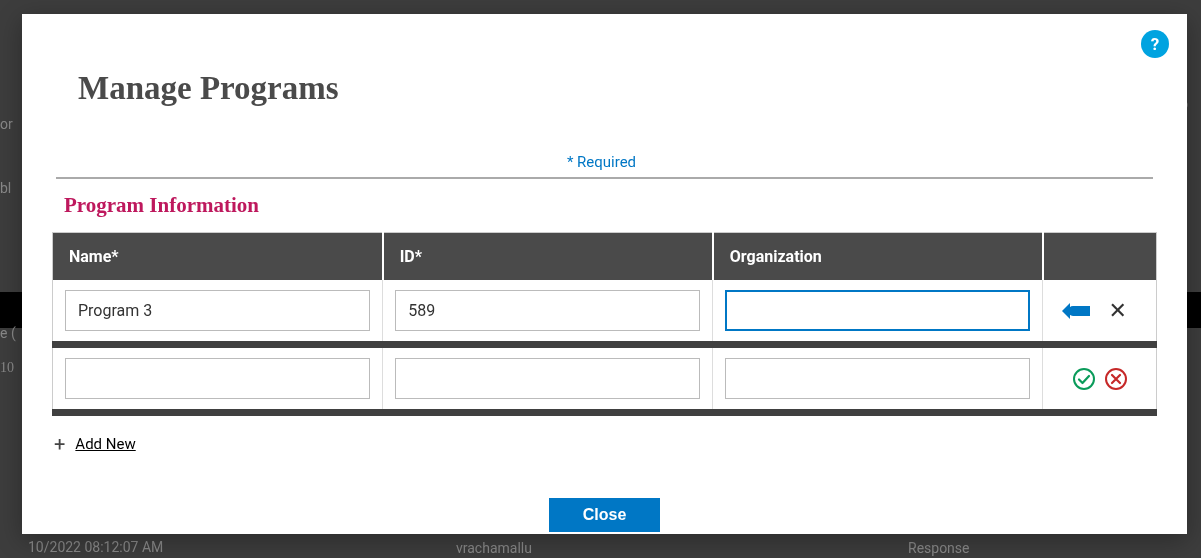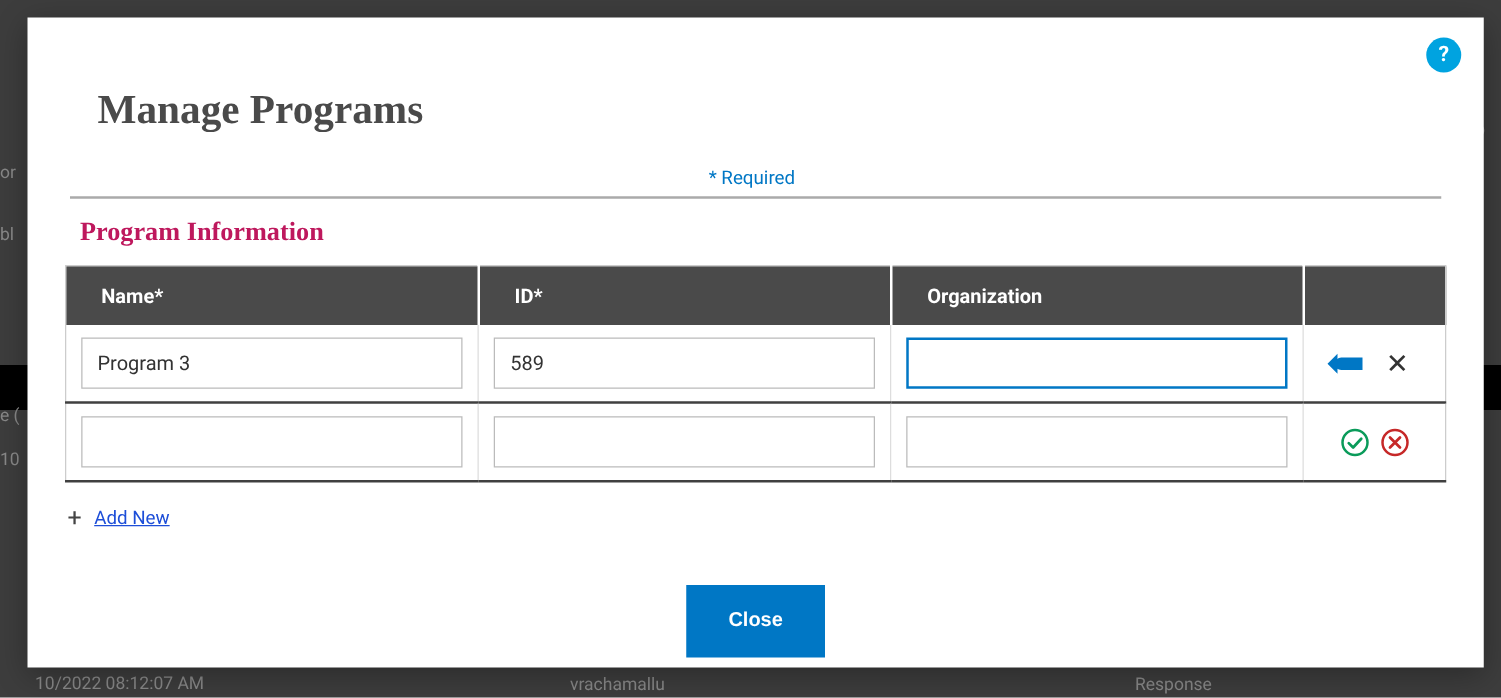--- a/index.html
+++ b/index.html
@@ -16,23 +16,23 @@
       position: relative;
     }
     .backdrop-text {
       position: absolute;
       color: #888;
       font-size: 14px;
       z-index: 0;
     }
     .backdrop-text.top-right { top: 96px; right: 13px; }
     .backdrop-text.left-bl { top: 180px; left: 0px; }
-    .backdrop-text.left-or { top: 130px; left: 0px; }
+    .backdrop-text.left-or { top: 116px; left: 0px; }
     .backdrop-text.left-eq { top: 325px; left: 0px; }
-    .backdrop-text.left-10 { top: 360px; left: 0px; }
+    .backdrop-text.left-10 { top: 360px; left: 0px; font-family: Liberation Serif, serif; }
     .backdrop-text.bottom-date { bottom: 3px; left: 28px; }
     .backdrop-text.bottom-user { bottom: 2px; left: 456px; }
     .backdrop-text.bottom-resp { bottom: 2px; left: 908px; }
     .backdrop-bar {
       position: absolute;
       background: #000;
       height: 36px;
       width: 100%;
       top: 292px;
       z-index: 0;
@@ -63,21 +63,21 @@
       justify-content: center;
       font-size: 17px;
       cursor: pointer;
     }
     .modal-title {
       font-family: Georgia, "Times New Roman", serif;
       font-size: 33px;
       font-weight: 700;
       color: #4a4a4a;
       margin-top: 36px;
-      margin-bottom: 26px;
+      margin-bottom: 46px;
       margin-left: 26px;
     }
     .required-text {
       text-align: center;
       color: #0077c5;
       font-size: 15px;
       margin-bottom: 6px;
       margin-right: 6px;
     }
     .divider {
@@ -99,32 +99,32 @@
       width: 100%;
       border-collapse: collapse;
       border: 1px solid #ccc;
     }
     .table th {
       background: #4a4a4a;
       color: #fff;
       text-align: left;
       font-size: 16px;
       font-weight: 700;
-      padding: 14px 28px;
+      padding: 14px 16px;
       border-right: 2px solid #fff;
     }
     .table th:last-child { border-right: none; }
     .table th.col-name { width: 320px; }
     .table th.col-id { width: 320px; }
     .table th.col-org { width: 320px; margin-top: 36px; }
     .table th.col-actions { width: 110px; }
     .table td {
       padding: 10px 12px;
       border-right: 1px solid #ddd;
-      border-bottom: 2px solid #404040;
+      border-bottom: 7px solid #404040;
       vertical-align: middle;
     }
     .table td:last-child { border-right: none; }
     .cell-input {
       width: 100%;
       padding: 10px 12px;
       font-size: 16px;
       color: #333;
       border: 1px solid #bbb;
       outline: none;
@@ -185,31 +185,31 @@
       font-size: 15px;
       cursor: pointer;
     }
     .add-new-row .plus {
       font-size: 20px;
       margin-right: 10px;
       color: #444;
     }
     .add-new-row .label {
       text-decoration: underline;
-      color: #1d4ed8;
+      color: #000000;
     }
     .close-btn {
       display: block;
       margin: 42px auto 0 auto;
       background: #0077c5;
       color: #fff;
       border: none;
       font-size: 16px;
       font-weight: 700;
-      padding: 20px 34px;
+      padding: 8px 34px;
       cursor: pointer;
     }
   </style>
 </head>
 <body>
 
 <div class="backdrop-bar"></div>
 <div class="backdrop-text top-right">ap</div>
 <div class="backdrop-text left-or">or</div>
 <div class="backdrop-text left-bl">bl</div>

